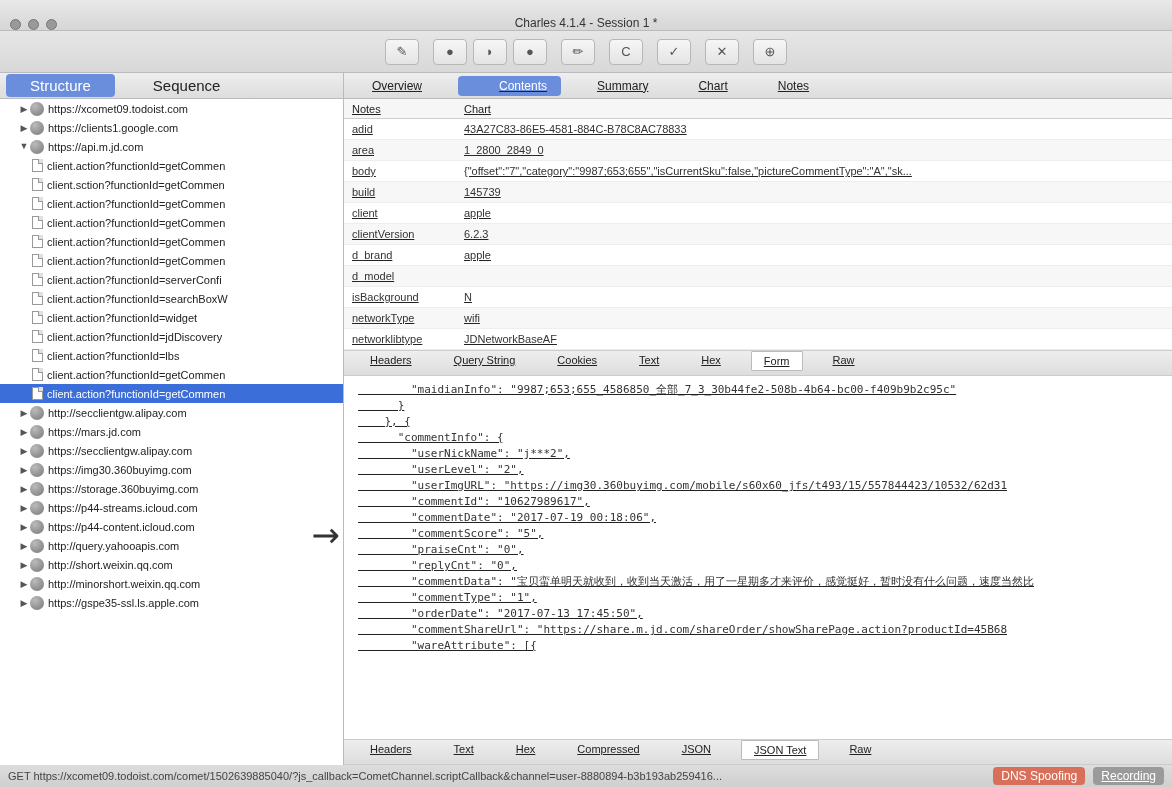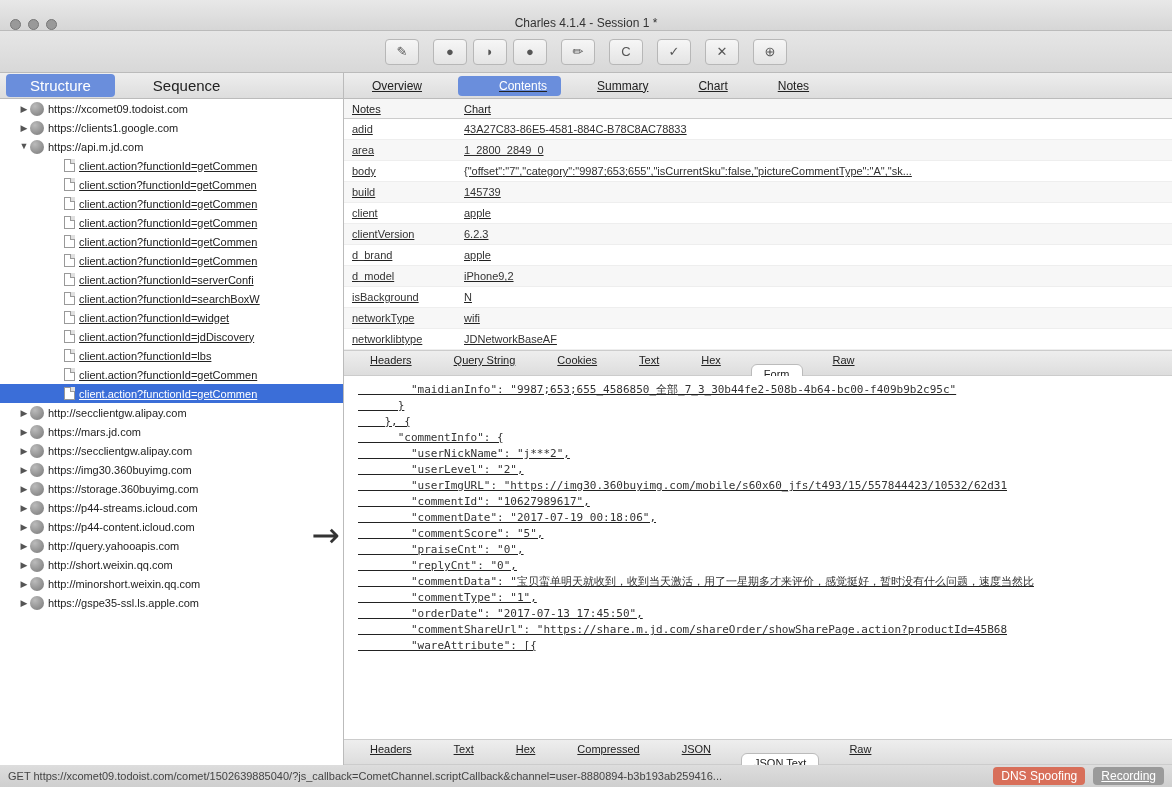--- a/index.html
+++ b/index.html
@@ -18,36 +18,36 @@
 .ltab.active { background: #6a8edc; color: #fff; }
 .tree { flex: 1; overflow: auto; background: #fff; }
 .row { display: flex; align-items: center; height: 19px; padding-left: 4px; white-space: nowrap; overflow: hidden; cursor:pointer;}
 .row.sel { background: #3b6ed8; color: #fff; }
 .arrow { width: 12px; text-align: center; font-size: 9px; color: #555; }
 .arrow.open { transform: translateY(-1px); }
 .globe { width: 14px; height: 14px; border-radius: 50%; background: radial-gradient(circle at 35% 30%, #bbb, #777); margin-right: 4px; flex-shrink:0;}
 .doc { width: 11px; height: 13px; background: #fff; border: 1px solid #999; margin-right: 4px; position: relative; flex-shrink:0;}
 .doc::after{content:""; position:absolute; right:-1px; top:-1px; width:4px; height:4px; background:#e0e0e0; border-left:1px solid #999; border-bottom:1px solid #999;}
 .indent1 { padding-left: 18px; }
-.indent2 { padding-left: 64px; text-decoration: underline; }
+.indent2 { padding-left: 32px; }
 .right { flex: 1; display: flex; flex-direction: column; background:#fff;text-decoration:underline; }
 .rtabs { height: 26px; display: flex; align-items: center; gap: 22px; padding: 0 14px; background: linear-gradient(#eee,#ddd); border-bottom: 1px solid #bbb; }
 .rtab { padding: 3px 14px; border-radius: 4px; cursor:pointer; font-size:12px;}
 .rtab.active { background: #6a8edc; color: #fff; padding-left: 41px; }
 .kvhead { display: flex; height: 20px; background: #f6f6f6; border-bottom: 1px solid #ccc; align-items:center;}
 .kn { width: 120px; padding-left: 8px; font-weight:500;}
 .kv { flex: 1; font-weight:500;}
 .kvlist { background:#fff; }
 .kvrow { display: flex; height: 21px; align-items: center; border-bottom: 1px solid #eee; }
 .kvrow:nth-child(even){background:#f7f7f7;}
 .kvrow .k { width: 120px; padding-left: 8px; color:#333;}
 .kvrow .v { flex: 1; color:#333; overflow:hidden; white-space:nowrap;}
 .subtabs { height: 26px; display: flex; align-items: flex-start; gap: 18px; padding: 0 14px; background: linear-gradient(#eee,#ddd); border-top:1px solid #ccc; border-bottom:1px solid #ccc;}
 .stab { padding: 3px 12px; cursor:pointer;}
-.stab.active { background: #fff; border: 1px solid #bbb; border-radius: 6px; margin-top: 13px; }
+.stab.active { background: #fff; border: 1px solid #bbb; border-radius: 1px; }
 .jsonpane { flex: 1; overflow: auto; padding: 6px 14px; font-family: ui-monospace, Menlo, monospace; font-size: 11px; line-height: 16px; white-space: pre; color:#333; background:#fff;}
 .status { height: 22px; background: linear-gradient(#ddd,#cfcfcf); display: flex; align-items: center; padding: 0 8px; font-size: 11px; color:#444; gap:8px;}
 .status .msg{flex:1; overflow:hidden; white-space:nowrap;}
 .pill { padding: 2px 8px; border-radius: 4px; font-size: 12px; color:#fff;}
 .pill.red{background:#d86f5a;}
 .pill.gray{background:#9a9a9a;text-decoration:underline;}
 .arrow-anno { position:absolute; left:310px; top:515px; font-size:34px; color:#333; transform:rotate(-45deg); pointer-events:none;}
 </style>
 </head>
 <body>
@@ -254,21 +254,20 @@
         <div class="kvrow">
           <div class="k">clientVersion</div>
           <div class="v">6.2.3</div>
         </div>
         <div class="kvrow">
           <div class="k">d_brand</div>
           <div class="v">apple</div>
         </div>
         <div class="kvrow">
           <div class="k">d_model</div>
-          <div class="v">iPhone9,2</div>
         </div>
         <div class="kvrow">
           <div class="k">isBackground</div>
           <div class="v">N</div>
         </div>
         <div class="kvrow">
           <div class="k">networkType</div>
           <div class="v">wifi</div>
         </div>
         <div class="kvrow">

